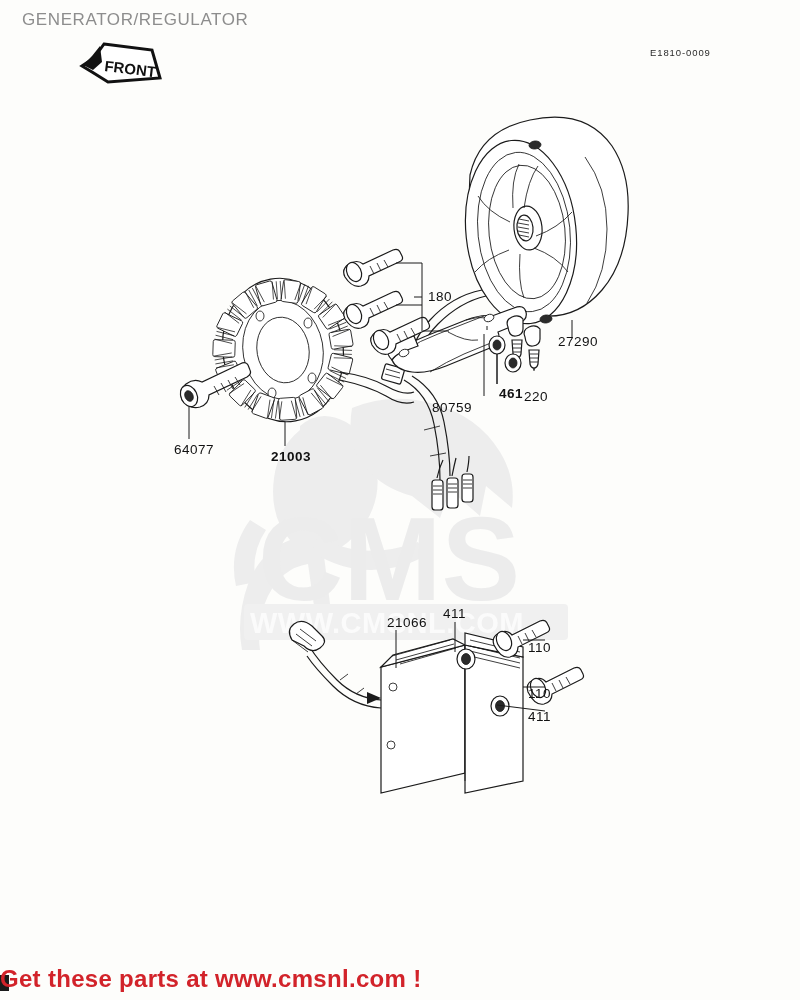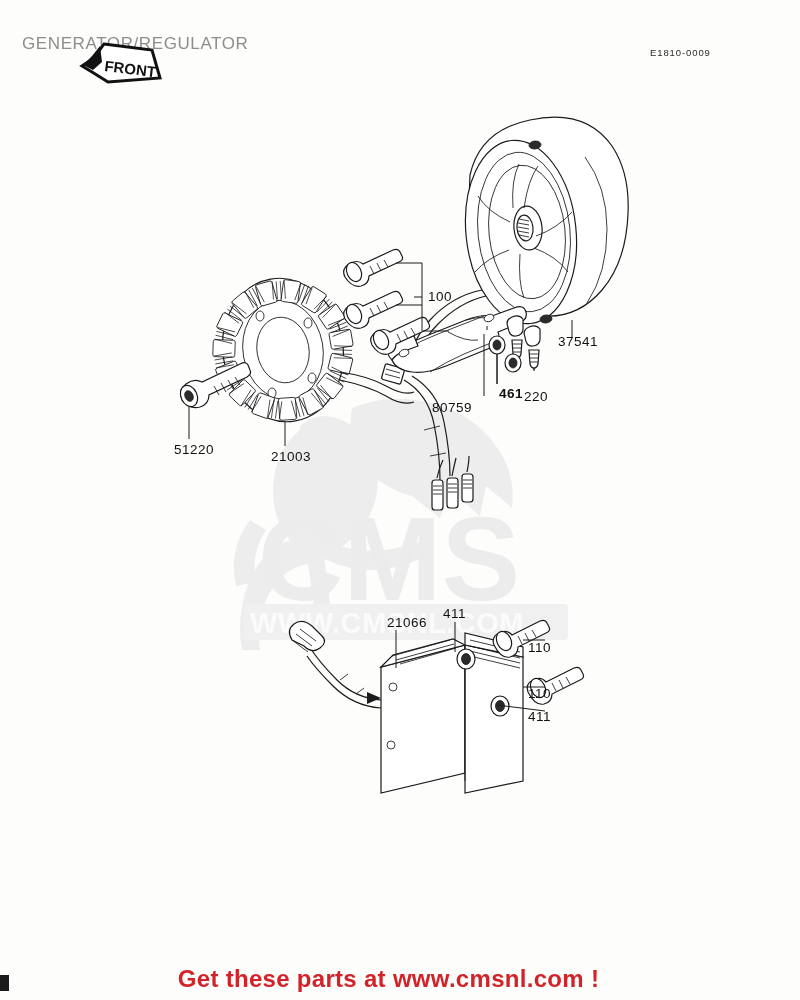--- a/index.html
+++ b/index.html
@@ -9,21 +9,20 @@
     font-family:"Liberation Sans", sans-serif;
     position:relative;overflow:hidden;
   }
   .page{position:absolute;inset:0;}
 
   
   .title{
     position:absolute;left:22px;top:10px;
     font-size:17px;letter-spacing:.6px;color:#8d8d8d;
     white-space:nowrap;
-    margin-top:24px;
   }
   .diagram-code{
     position:absolute;left:650px;top:47px;
     font-size:9.5px;letter-spacing:.9px;color:#2a2a2a;
     font-family:"Liberation Sans", sans-serif;
   }
   .front-badge{position:absolute;left:78px;top:36px;}
 
   
   .wm{position:absolute;left:0;top:0;width:800px;height:1000px;pointer-events:none;}
@@ -35,21 +34,20 @@
   .lbl{
     position:absolute;
     font-size:13.5px;color:#111;
     font-family:"Liberation Sans", sans-serif;
     letter-spacing:.5px;white-space:nowrap;
   }
 
   
   .footer{
     position:absolute;left:0;top:965px;width:777px;
-    text-align:center;
     color:#d2232a;font-size:24px;font-weight:bold;
     letter-spacing:.3px;
   }
   .corner-mark{
     position:absolute;left:0px;top:975px;width:9px;height:16px;background:#1b1b1b;
   }
 </style>
 </head>
 <body>
 
@@ -420,27 +418,27 @@
       <path class="lead" d="M189 407 l0 32"></path>
       <path class="lead" d="M285 422 l0 24"></path>
       <path class="lead" d="M487 330 l0 -4"></path>
       <path class="lead" d="M484 334 l0 62"></path>
       <path class="lead" d="M572 320 l0 18"></path>
       <path class="lead" d="M497 354 l0 30"></path>
       <path class="lead" d="M534 370 l0 -2"></path>
     </g>
   </svg>
 
-  <div class="lbl" style="left:174px;top:442px;">51220</div>
-  <div class="lbl" style="left:271px;top:449px;">21003</div>
-  <div class="lbl" style="left:428px;top:289px;">100</div>
+  <div class="lbl" style="left:174px;top:442px;">64077</div>
+  <div class="lbl" style="left:271px;top:449px;font-weight:bold;">21003</div>
+  <div class="lbl" style="left:428px;top:289px;">180</div>
   <div class="lbl" style="left:432px;top:400px;">80759</div>
   <div class="lbl" style="left:499px;top:386px;font-weight:bold;">461</div>
   <div class="lbl" style="left:524px;top:373px;margin-top:16px;">220</div>
-  <div class="lbl" style="left:558px;top:334px;">37541</div>
+  <div class="lbl" style="left:558px;top:334px;">27290</div>
   <div class="lbl" style="left:387px;top:615px;">21066</div>
   <div class="lbl" style="left:443px;top:606px;">411</div>
   <div class="lbl" style="left:528px;top:640px;">110</div>
   <div class="lbl" style="left:528px;top:686px;">110</div>
   <div class="lbl" style="left:528px;top:709px;">411</div>
 
   <div class="corner-mark"></div>
   <div class="footer">Get these parts at www.cmsnl.com !</div>
 </div>
 

